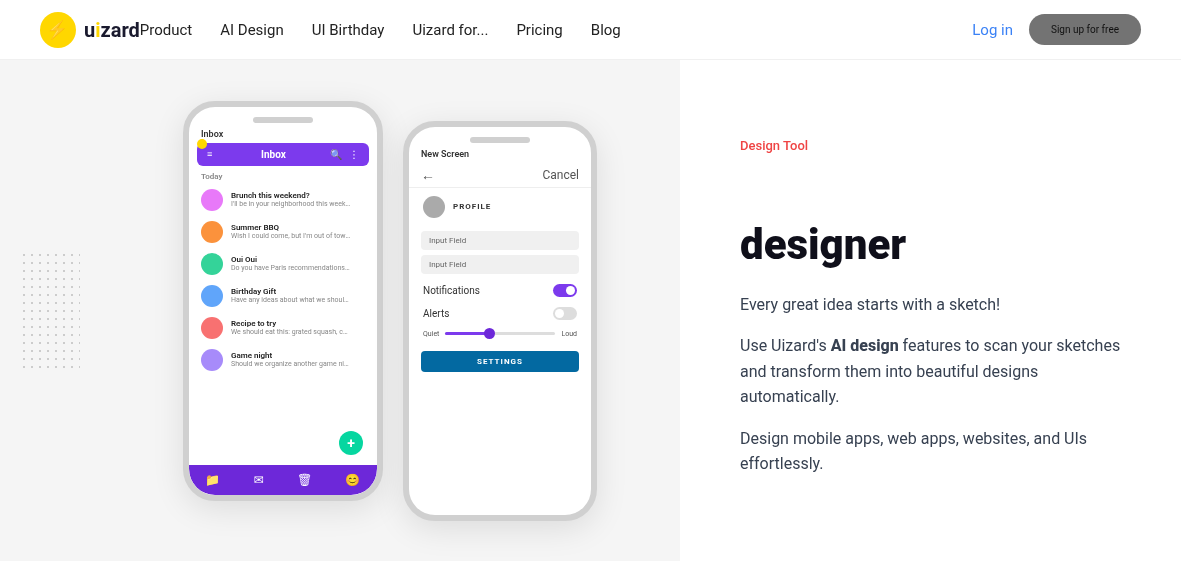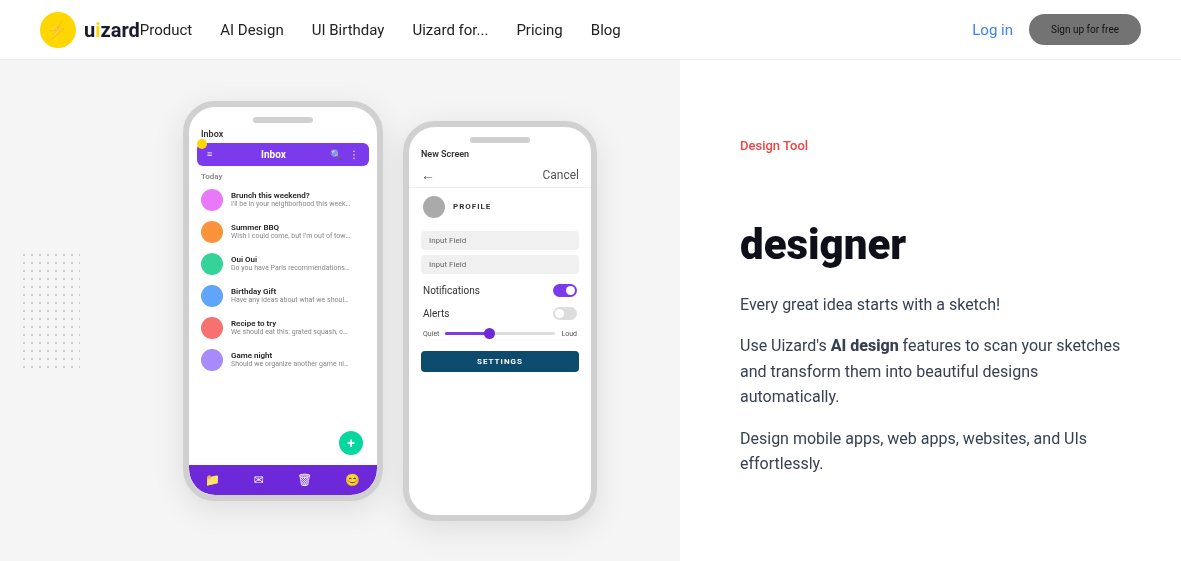--- a/index.html
+++ b/index.html
@@ -160,21 +160,21 @@
     }
     .p2-slider-fill {
       width: 40%; height: 100%; background: #7c3aed; border-radius: 2px;
     }
     .p2-slider-thumb {
       position: absolute; left: calc(40% - 5px); top: -4px;
       width: 11px; height: 11px; border-radius: 50%; background: #6d28d9;
     }
 
     .p2-settings-btn {
-      margin: 8px 12px; background: #0c4a6e; color: #fff; border: none;
+      margin: 8px 12px; background: #0369a1; color: #fff; border: none;
       border-radius: 4px; padding: 6px; font-size: 8px; font-weight: 700;
       text-align: center; letter-spacing: 1px; cursor: pointer; width: calc(100% - 24px);
       font-family: inherit;
     }
 
     
     .right-content {
       flex: 1; padding: 50px 50px 40px 60px; background: #fff;
       display: flex; flex-direction: column; justify-content: center;
     }

